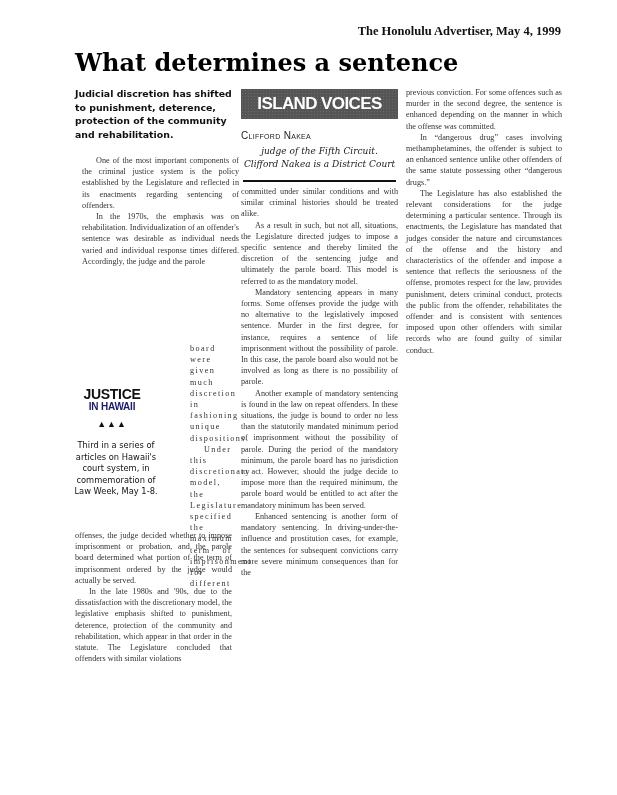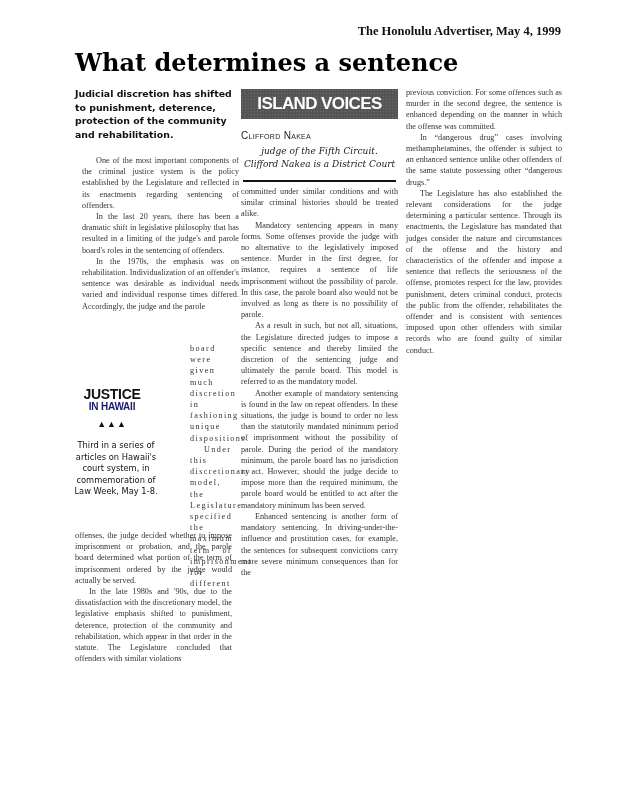--- a/index.html
+++ b/index.html
@@ -60,21 +60,20 @@
   </style>
 </head>
 <body>
 
 <div class="masthead">The Honolulu Advertiser, May 4, 1999</div>
 <div class="headline">What determines a sentence</div>
 <div class="deck">Judicial discretion has shifted to punishment, deterence, protection of the community and rehabilitation.</div>
 
 <div class="col col1a">
   <p>One of the most important components of the criminal justice system is the policy established by the Legislature and reflected in its enactments regarding sentencing of offenders.</p>
-  <p>In the last 20 years, there has been a dramatic shift in legislative philosophy that has resulted in a limiting of the judge's and parole board's roles in the sentencing of offenders.</p>
   <p>In the 1970s, the emphasis was on rehabilitation. Individualization of an offender's sentence was desirable as individual needs varied and individual response times differed. Accordingly, the judge and the parole</p>
 </div>
 
 <div class="jh-logo">
   <div class="jh-justice">JUSTICE</div>
   <div class="jh-hawaii">IN HAWAII</div>
   <div class="jh-tri">▲▲▲</div>
 </div>
 <div class="jh-caption">Third in a series of articles on Hawaii's court system, in commemoration of Law Week, May 1-8.</div>
 
@@ -91,22 +90,22 @@
 <div class="iv-box">ISLAND VOICES</div>
 <div class="iv-author">Clifford Nakea</div>
 <div class="iv-bio">
   <div>judge of the Fifth Circuit.</div>
   <div>Clifford Nakea is a District Court</div>
 </div>
 <div class="iv-rule"></div>
 
 <div class="col col2">
   <p class="noindent">committed under similar conditions and with similar criminal histories should be treated alike.</p>
+  <p>As a result in such, but not all, situations, the Legislature directed judges to impose a specific sentence and thereby limited the discretion of the sentencing judge and ultimately the parole board. This model is referred to as the mandatory model.</p>
   <p>Mandatory sentencing appears in many forms. Some offenses provide the judge with no alternative to the legislatively imposed sentence. Murder in the first degree, for instance, requires a sentence of life imprisonment without the possibility of parole. In this case, the parole board also would not be involved as long as there is no possibility of parole.</p>
-  <p>As a result in such, but not all, situations, the Legislature directed judges to impose a specific sentence and thereby limited the discretion of the sentencing judge and ultimately the parole board. This model is referred to as the mandatory model.</p>
   <p>Another example of mandatory sentencing is found in the law on repeat offenders. In these situations, the judge is bound to order no less than the statutorily mandated minimum period of imprisonment without the possibility of parole. During the period of the mandatory minimum, the parole board has no jurisdiction to act. However, should the judge decide to impose more than the required minimum, the parole board would be entitled to act after the mandatory minimum has been served.</p>
   <p>Enhanced sentencing is another form of mandatory sentencing. In driving-under-the-influence and prostitution cases, for example, the sentences for subsequent convictions carry more severe minimum consequences than for the</p>
 </div>
 
 <div class="col col3">
   <p class="noindent">previous conviction. For some offences such as murder in the second degree, the sentence is enhanced depending on the manner in which the offense was committed.</p>
   <p>In “dangerous drug” cases involving methamphetamines, the offender is subject to an enhanced sentence unlike other offenders of the same statute possessing other “dangerous drugs.”</p>
   <p>The Legislature has also established the relevant considerations for the judge determining a particular sentence. Through its enactments, the Legislature has mandated that judges consider the nature and circumstances of the offense and the history and characteristics of the offender and impose a sentence that reflects the seriousness of the offense, promotes respect for the law, provides punishment, deters criminal conduct, protects the public from the offender, rehabilitates the offender and is consistent with sentences imposed upon other offenders with similar records who are found guilty of similar conduct.</p>
 </div>
 

